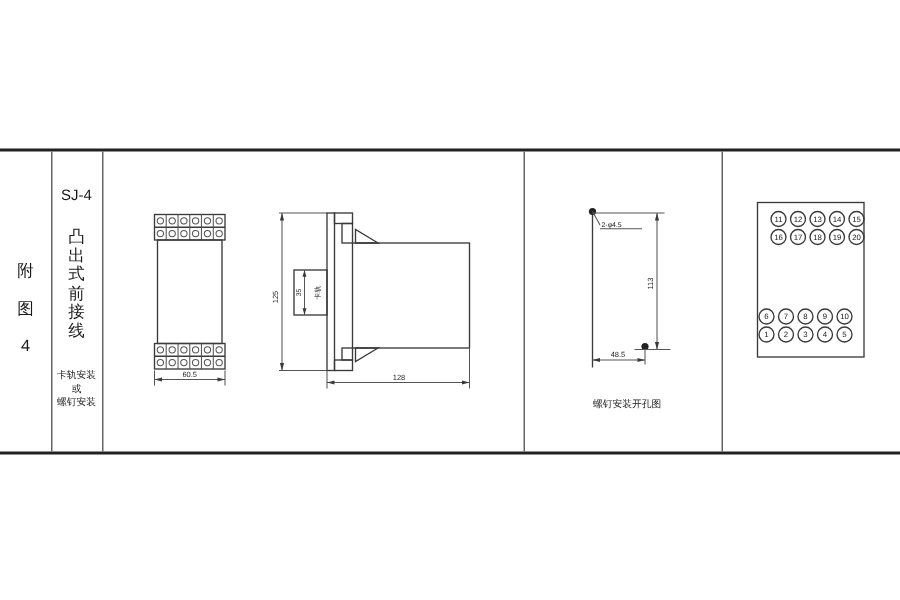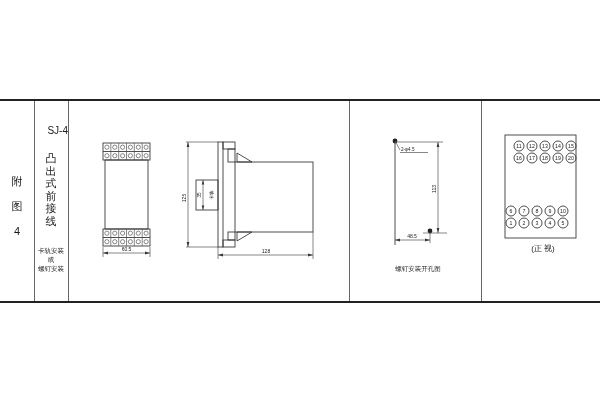--- a/index.html
+++ b/index.html
@@ -36,21 +36,21 @@
     <div class="vdiv" style="left:349px"></div>
     <div class="vdiv" style="left:481px"></div>
   </div>
 
   <div class="vstack" style="left:6px;top:169px;width:22px;">
     <span class="figchar">附</span>
     <span class="figchar">图</span>
     <span class="figchar">4</span>
   </div>
 
-  <div class="model" style="left:34px;top:125px;width:34px;text-align:right;">SJ-4</div>
+  <div class="model" style="left:34px;top:125px;width:34px;">SJ-4</div>
   <div class="vstack" style="left:34px;top:152px;width:34px;">
     <span class="typechar">凸</span>
     <span class="typechar">出</span>
     <span class="typechar">式</span>
     <span class="typechar">前</span>
     <span class="typechar">接</span>
     <span class="typechar">线</span>
   </div>
   <div class="mount" style="left:34px;top:246px;">
     <div>卡轨安装</div>
@@ -222,14 +222,13 @@
         <circle class="ln" cx="39" cy="90" r="5"></circle>
         <circle class="ln" cx="52" cy="90" r="5"></circle>
         <circle class="ln" cx="65" cy="90" r="5"></circle>
       <text class="numtxt" x="13" y="91.8" text-anchor="middle">1</text>
       <text class="numtxt" x="26" y="91.8" text-anchor="middle">2</text>
       <text class="numtxt" x="39" y="91.8" text-anchor="middle">3</text>
       <text class="numtxt" x="52" y="91.8" text-anchor="middle">4</text>
       <text class="numtxt" x="65" y="91.8" text-anchor="middle">5</text>
     </g>
   </svg>
-  <div class="caption-big" style="left:498px;top:243px;width:90px;">(正 视)</div>
 </div>
 
 </body></html>

